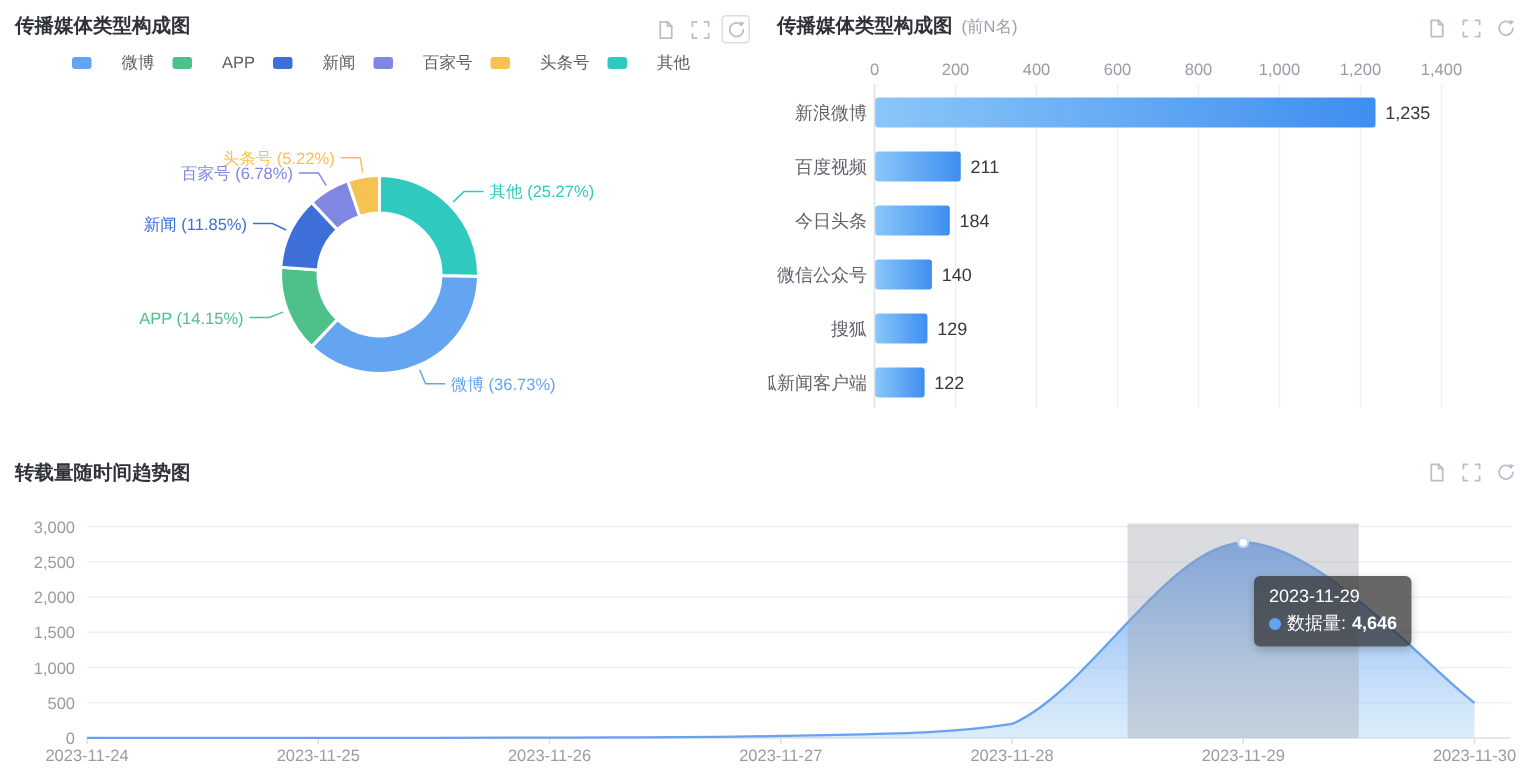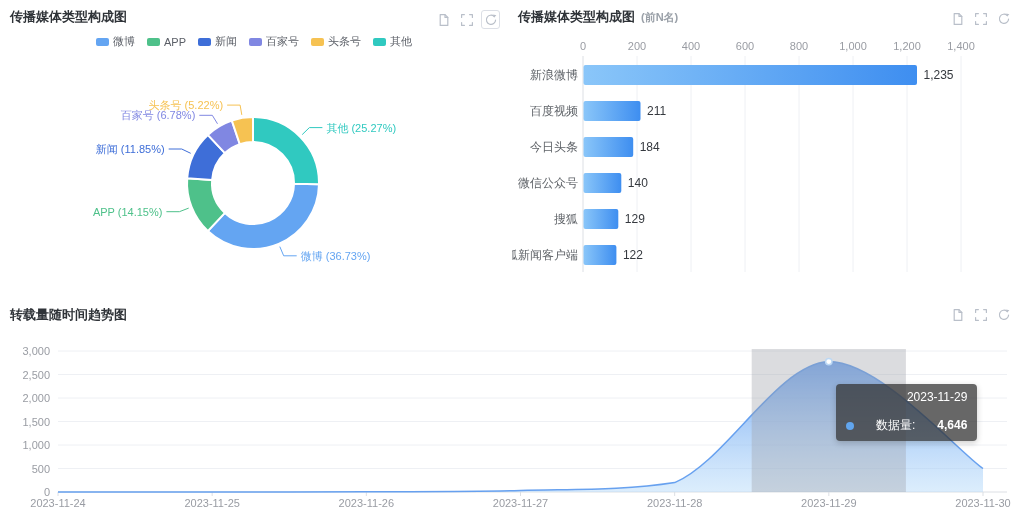--- a/index.html
+++ b/index.html
@@ -1,33 +1,33 @@
 <!DOCTYPE html>
 <html><head>
 <meta charset="utf-8">
 <style>
   html,body{margin:0;padding:0;background:#fff;}
   #screen{position:relative;width:1024px;height:517px;background:#ffffff;overflow:hidden;
           font-family:"Liberation Sans","DejaVu Sans",sans-serif;border-radius:15px;}
   .panel{position:absolute;background:#fff;}
   .panel-title{position:absolute;font-size:13px;font-weight:700;color:#2f3338;white-space:nowrap;}
-  .panel-subtitle{font-size:11px;font-weight:700;color:#9aa0a8;margin-left:6px;}
+  .panel-subtitle{font-size:11px;font-weight:400;color:#9aa0a8;margin-left:6px;}
   .toolbox{position:absolute;display:flex;align-items:center;gap:6px;}
   .tb-btn{display:flex;align-items:center;justify-content:center;width:17px;height:17px;border-radius:3px;cursor:pointer;}
   .tb-btn.boxed{border:1px solid #dcdfe6;}
   .tb-btn svg{display:block;}
   .legend{position:absolute;top:34px;left:0;width:100%;display:flex;justify-content:center;align-items:center;gap:12px;}
-  .legend-item{display:inline-flex;align-items:center;gap:4px;cursor:pointer;}
+  .legend-item{display:inline-flex;align-items:center;gap:20px;cursor:pointer;}
   .legend-swatch{width:13px;height:8px;border-radius:2px;}
   .legend-label{font-size:11px;color:#5a5e66;}
   .chart-svg{position:absolute;left:0;top:0;}
   #trend-tooltip{position:absolute;left:836px;top:88px;background:rgba(50,50,50,0.74);border-radius:4px;
                  padding:5px 10px 6px 10px;color:#fff;font-size:12px;line-height:1.45;white-space:nowrap;
                  box-shadow:0 2px 6px rgba(0,0,0,0.2);z-index:5;}
-  #trend-tooltip .tt-row2{display:flex;align-items:center;gap:22px;margin-top:11px;}
+  #trend-tooltip .tt-row2{display:flex;align-items:center;gap:4px;margin-top:1px;}
   .tt-dot{display:inline-block;width:8px;height:8px;border-radius:50%;}
   .tt-value{font-weight:700;}
 </style>
 </head>
 <body>
 
 <div id="screen">
 
   <div class="panel" id="panel-media" style="left:0;top:0;width:508px;height:296px;">
     <div class="panel-title" style="left:10px;top:8px;">传播媒体类型构成图</div>
@@ -164,21 +164,21 @@
         <text x="115.8" y="187" font-size="12" fill="#35393f">140</text>
         <text x="66" y="223" text-anchor="end" font-size="12" fill="#5f6368">搜狐</text>
         <rect x="71.5" y="209" width="34.8" height="20" rx="2" fill="url(#barGrad)"></rect>
         <text x="112.8" y="223" font-size="12" fill="#35393f">129</text>
         <text x="66" y="259" text-anchor="end" font-size="12" fill="#5f6368">搜狐新闻客户端</text>
         <rect x="71.5" y="245" width="32.9" height="20" rx="2" fill="url(#barGrad)"></rect>
         <text x="110.9" y="259" font-size="12" fill="#35393f">122</text>
       </svg>
   </div>
 
-  <div class="panel" id="panel-trend" style="left:0;top:296px;width:1024px;height:221px;text-align:right;">
+  <div class="panel" id="panel-trend" style="left:0;top:296px;width:1024px;height:221px;">
     <div class="panel-title" style="left:10px;top:10px;">转载量随时间趋势图</div>
     <div class="toolbox" style="right:12px;top:10px;" id="toolbox-3">
         <div class="tb-btn">
           <svg width="14" height="14" viewBox="0 0 14 14">
             <path fill="none" stroke="#b9bfc9" stroke-width="1.2" stroke-linecap="round" stroke-linejoin="round" d="M3.2 1.6 H8 L10.8 4.4 V12.4 H3.2 Z"></path>
             <path fill="none" stroke="#b9bfc9" stroke-width="1.2" stroke-linecap="round" stroke-linejoin="round" d="M8 1.6 V4.4 H10.8"></path>
           </svg>
         </div>
         <div class="tb-btn">
           <svg width="14" height="14" viewBox="0 0 14 14">

